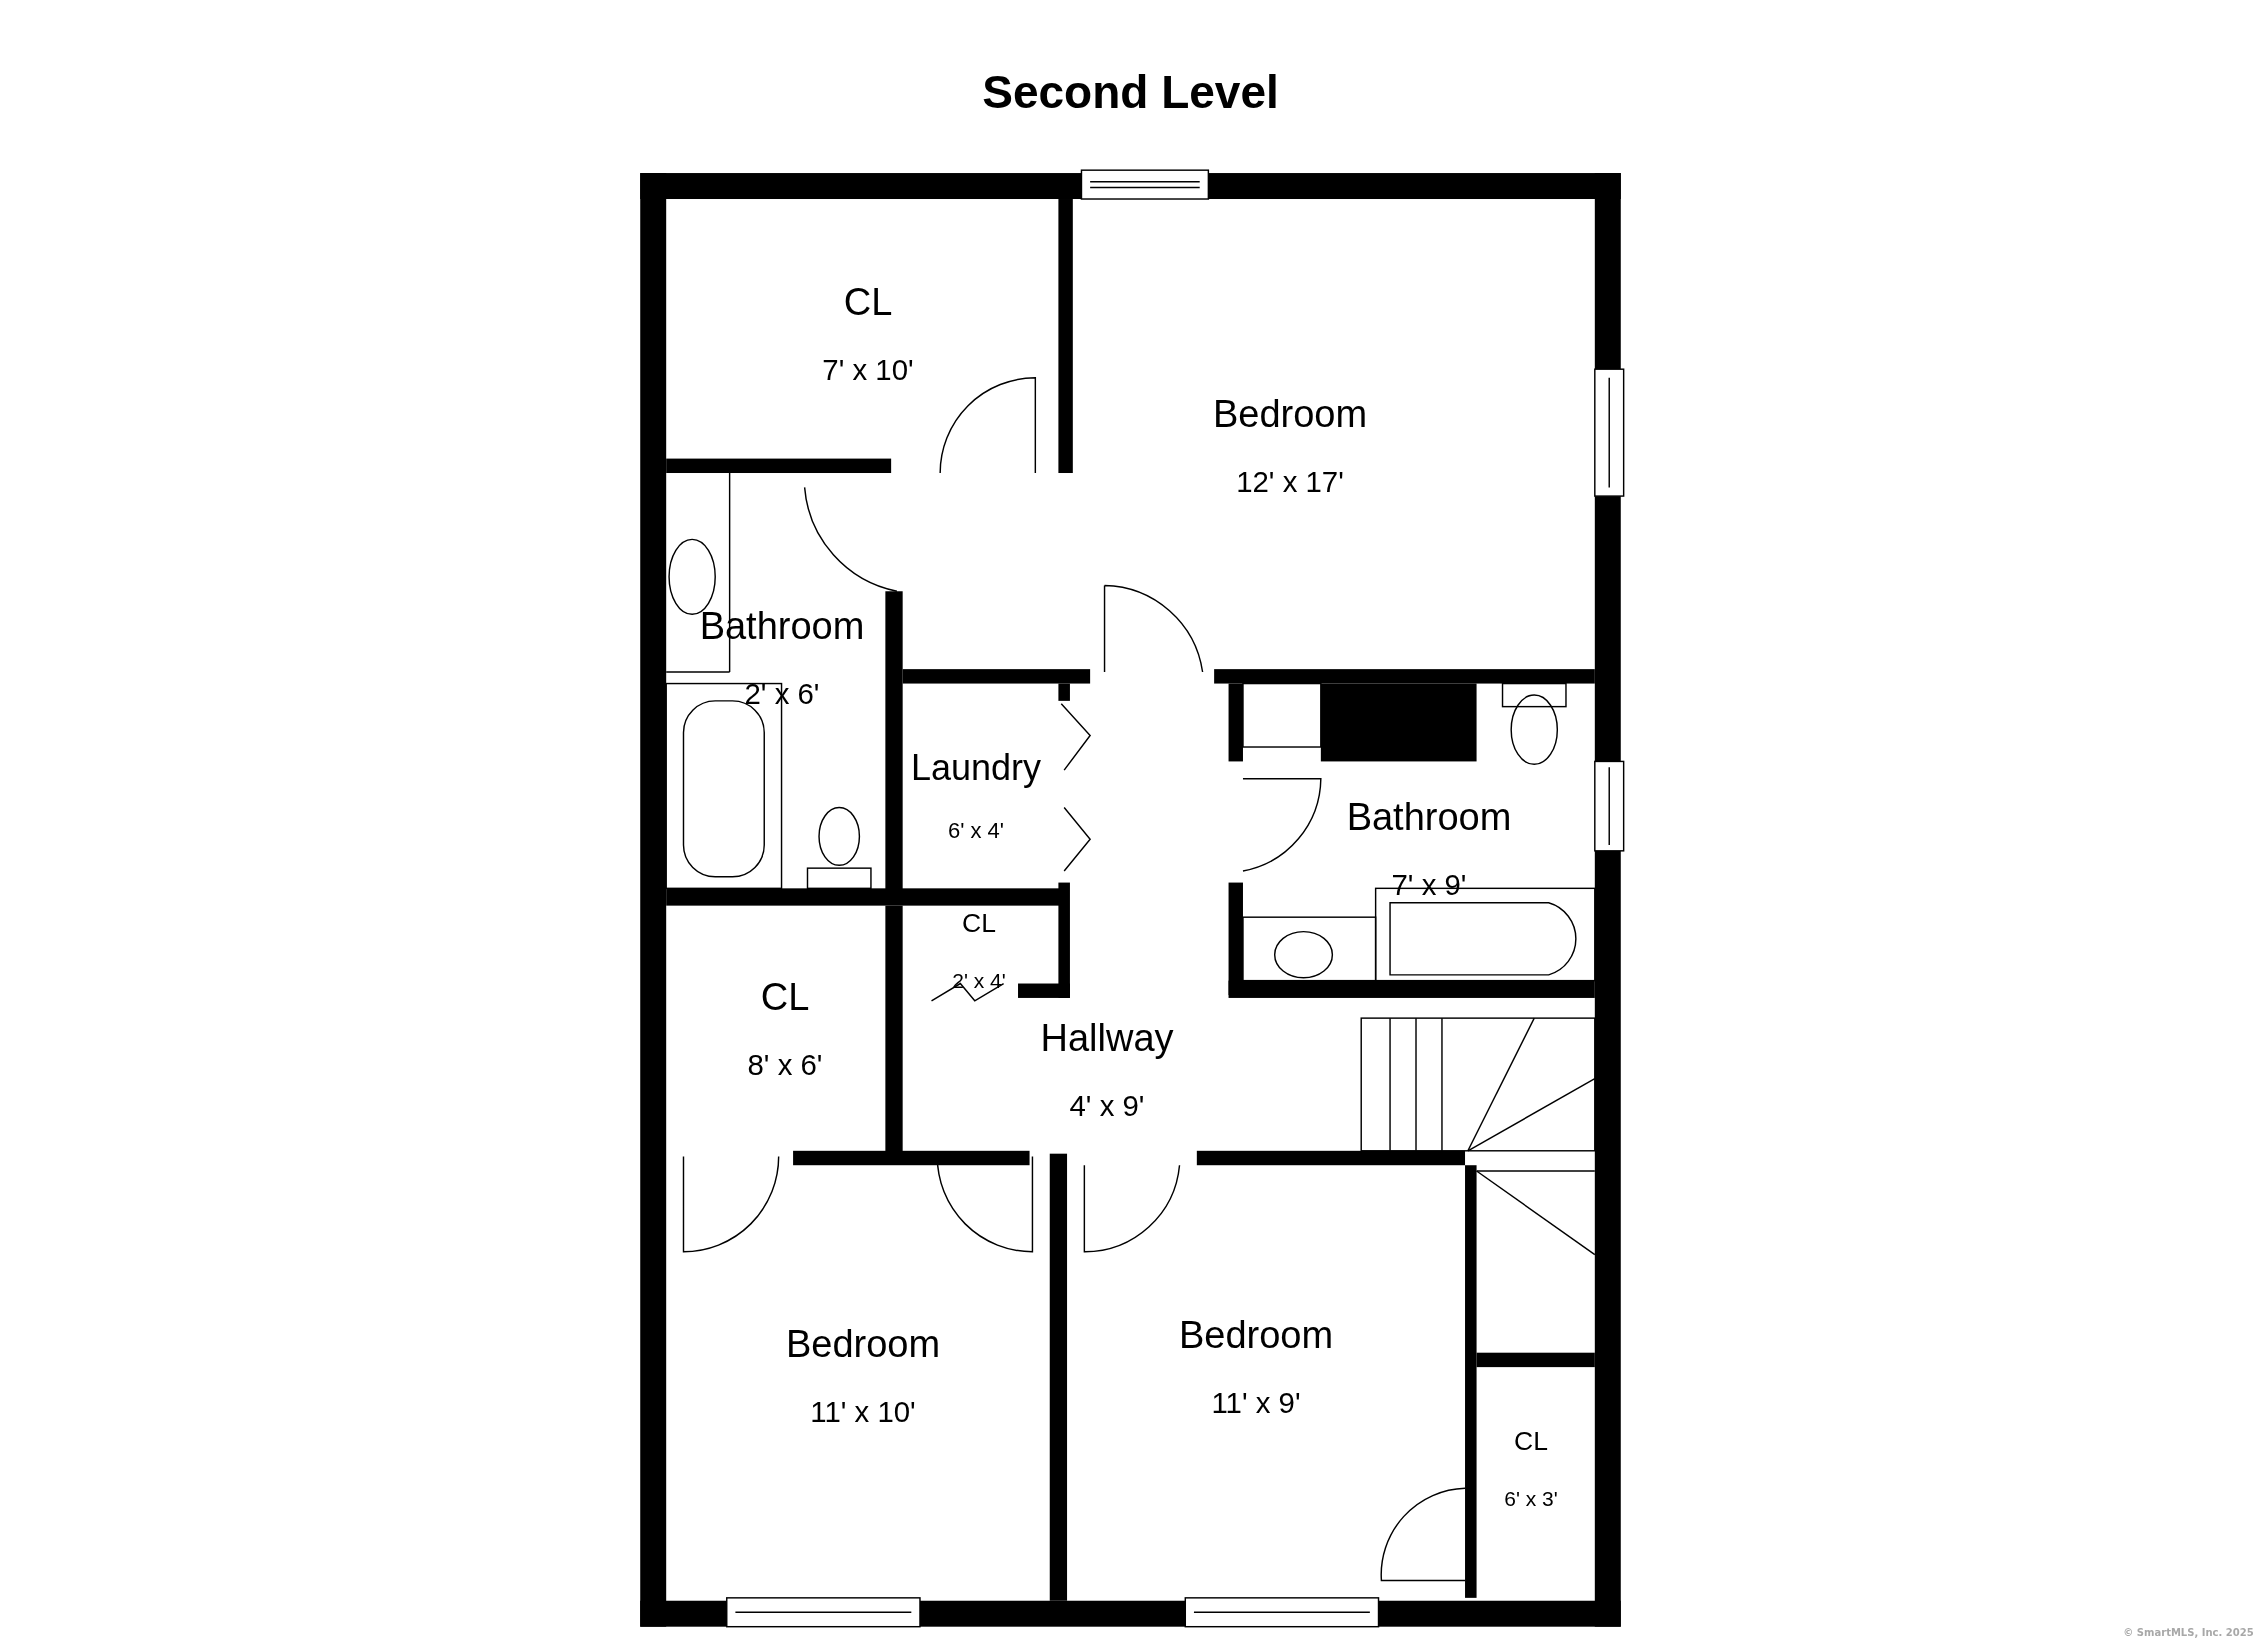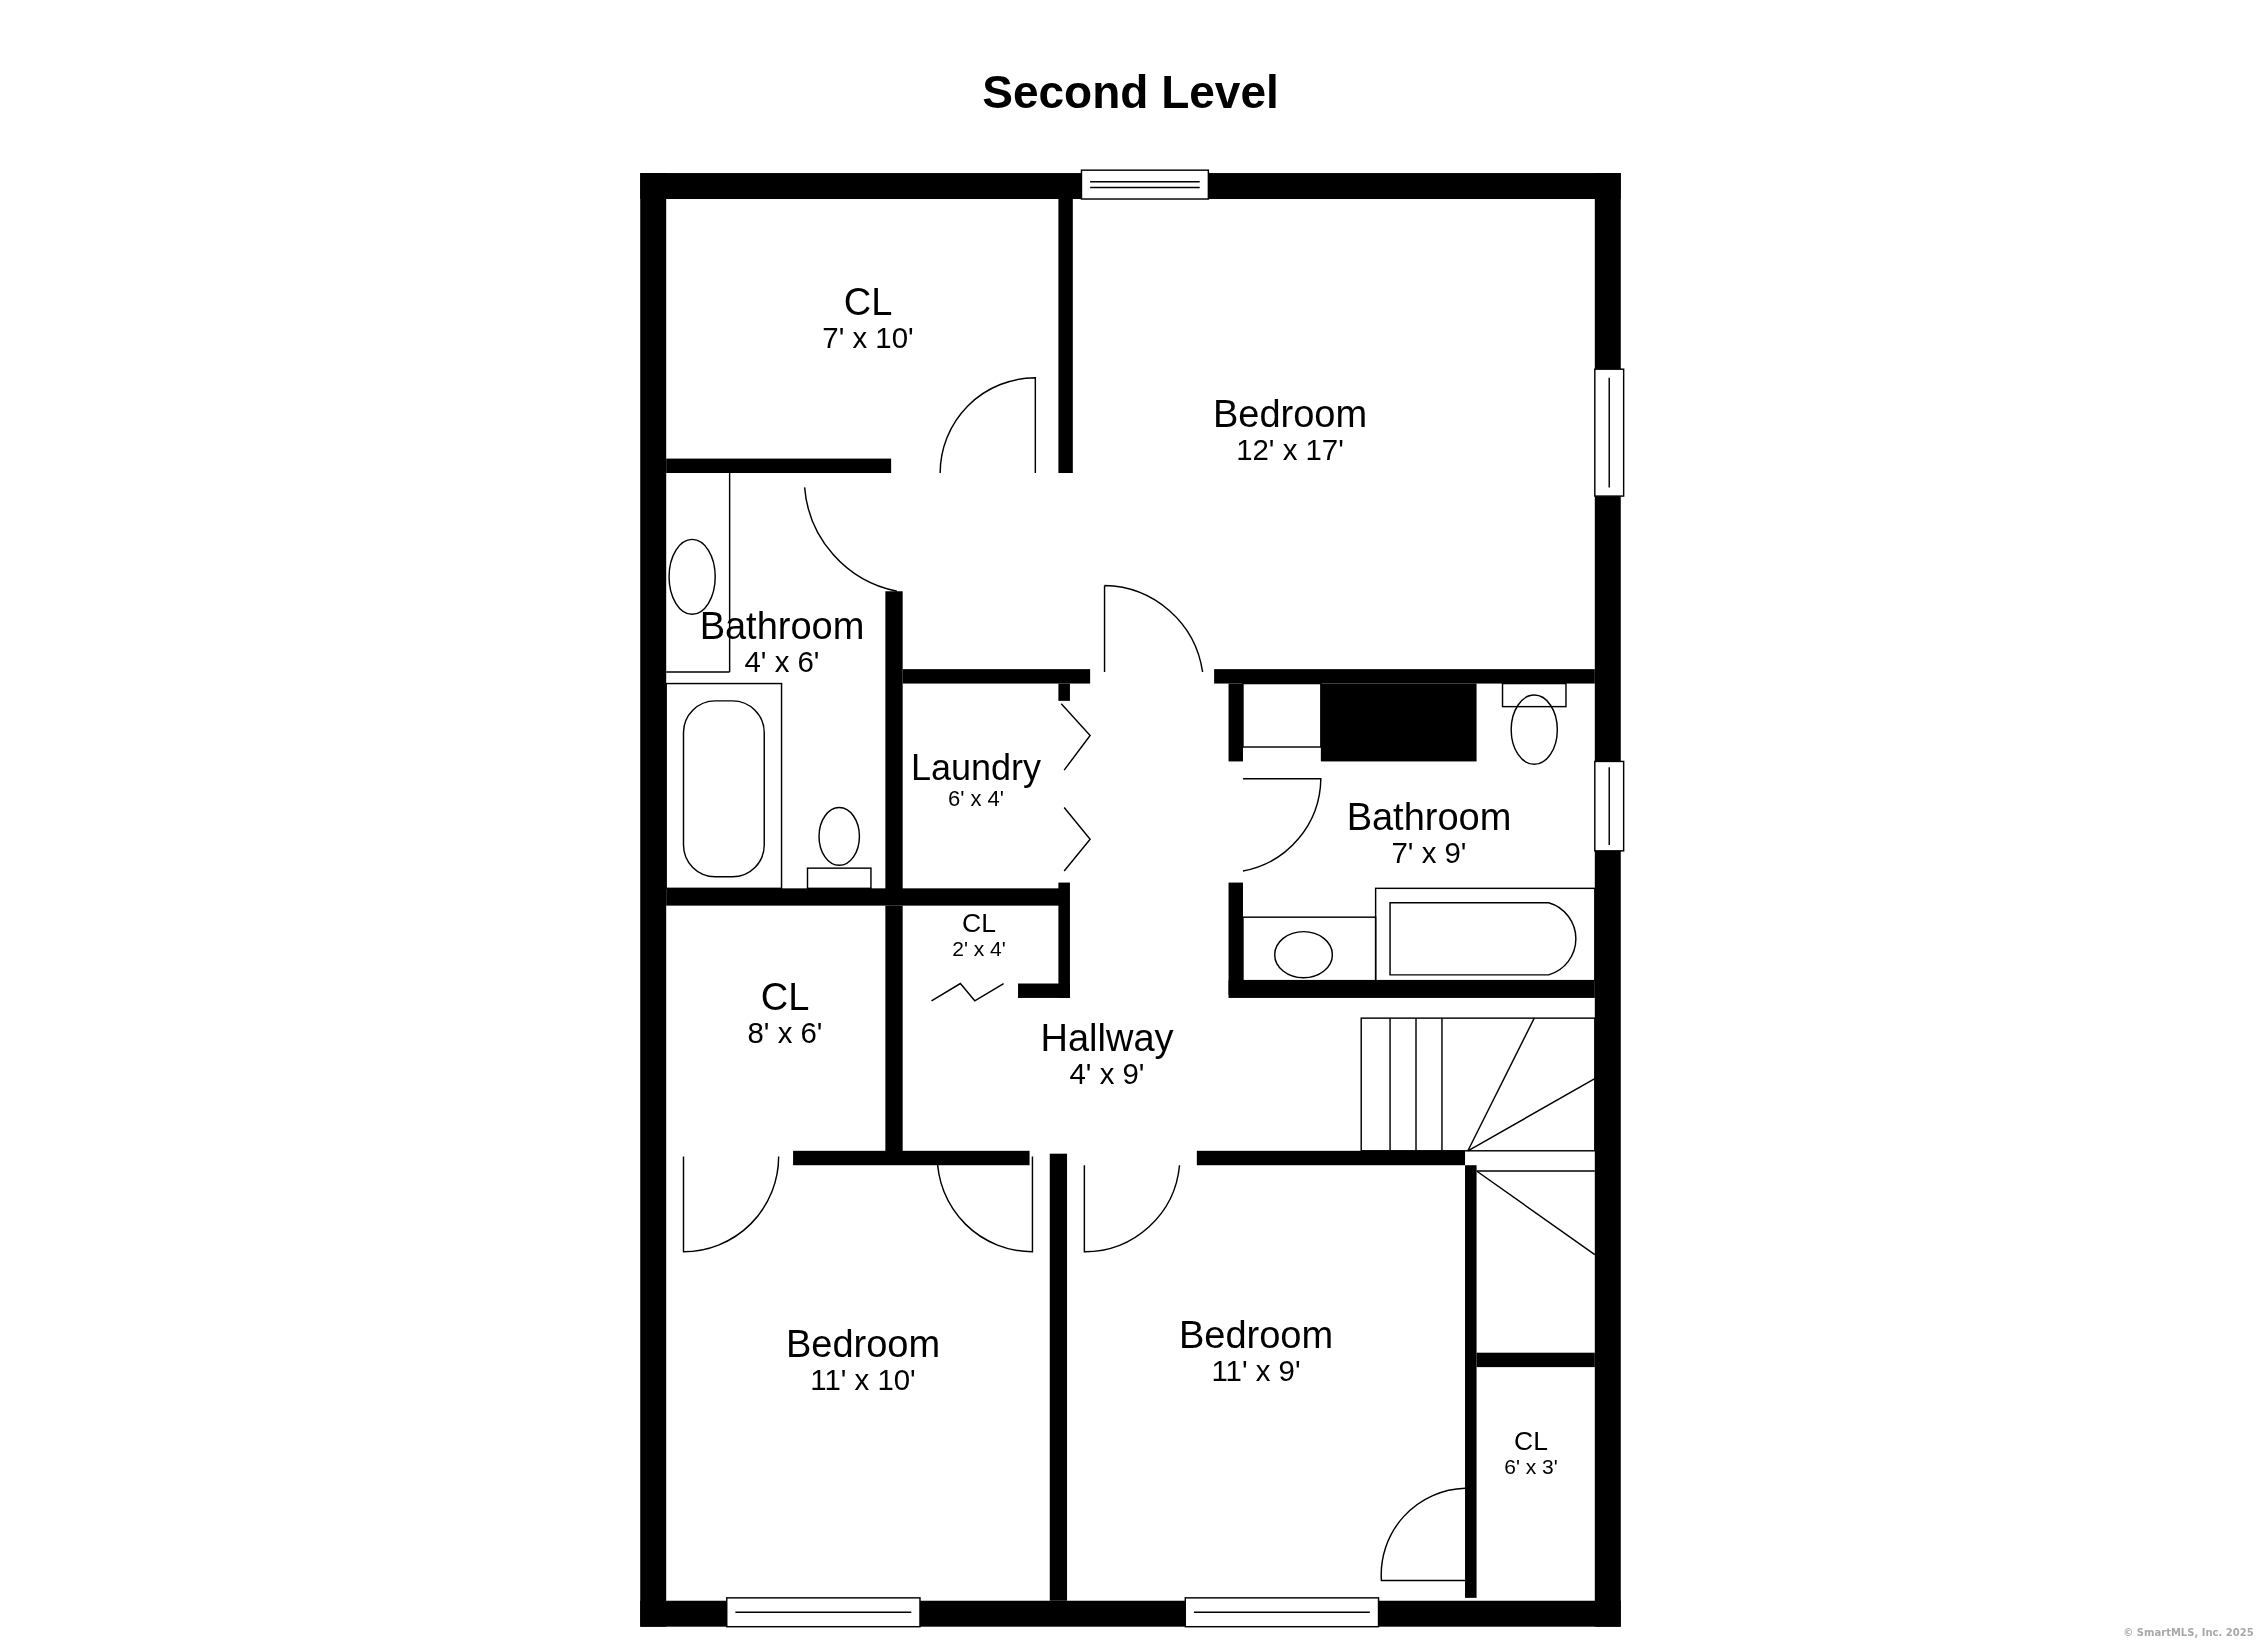--- a/index.html
+++ b/index.html
@@ -2,21 +2,21 @@
 <html style="font-size:11.8px"><head>
 <meta charset="utf-8">
 <style>
   html, body { margin:0; padding:0; background:#ffffff; }
   body { width:2261px; height:1644px; position:relative; overflow:hidden; font-family:"Liberation Sans", sans-serif; }
   #plan { position:absolute; left:0; top:0; width:2261px; height:1644px; }
   .title { position:absolute; left:0; width:2261px; top:65px; text-align:center; font-weight:bold; font-size:46px; color:#000; }
   .copyright { position:absolute; right:7.4px; bottom:5.9px; font-family:"DejaVu Sans", sans-serif; font-weight:bold; font-size:10px; color:#a8a8a8; }
   .label { position:absolute; text-align:center; color:#000; transform:translate(-50%,0); white-space:nowrap; line-height:1.05; }
   .label .name { font-weight:normal; display:block; }
-  .label .dim { display:block; }
+  .label .dim { display:block;margin-top:32px; }
   .lg .name { font-size:38px; }
   .lg .dim { font-size:29.4px; }
   .md .name { font-size:36px; }
   .md .dim { font-size:22px;text-align:center; }
   .sm .name { font-size:26.5px; }
   .sm .dim { font-size:21px; }
 </style>
 </head>
 <body>
 
@@ -125,21 +125,21 @@
 <div class="label lg" style="left:868px; top:283px;">
   <span class="name">CL</span>
   <span class="dim">7' x 10'</span>
 </div>
 <div class="label lg" style="left:1290px; top:395px;">
   <span class="name">Bedroom</span>
   <span class="dim">12' x 17'</span>
 </div>
 <div class="label lg" style="left:782px; top:607px;">
   <span class="name">Bathroom</span>
-  <span class="dim">4' x 6'</span>
+  <span class="dim">2' x 6'</span>
 </div>
 <div class="label md" style="left:976px; top:749px;">
   <span class="name">Laundry</span>
   <span class="dim">6' x 4'</span>
 </div>
 <div class="label lg" style="left:1429px; top:798px;">
   <span class="name">Bathroom</span>
   <span class="dim">7' x 9'</span>
 </div>
 <div class="label sm" style="left:979px; top:910px;">

